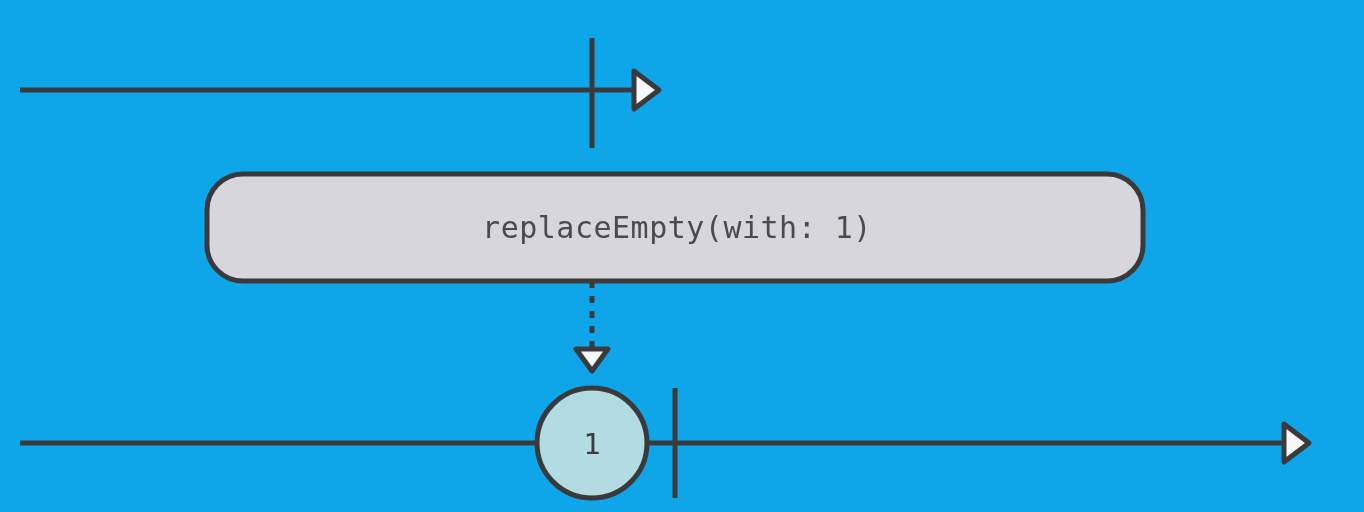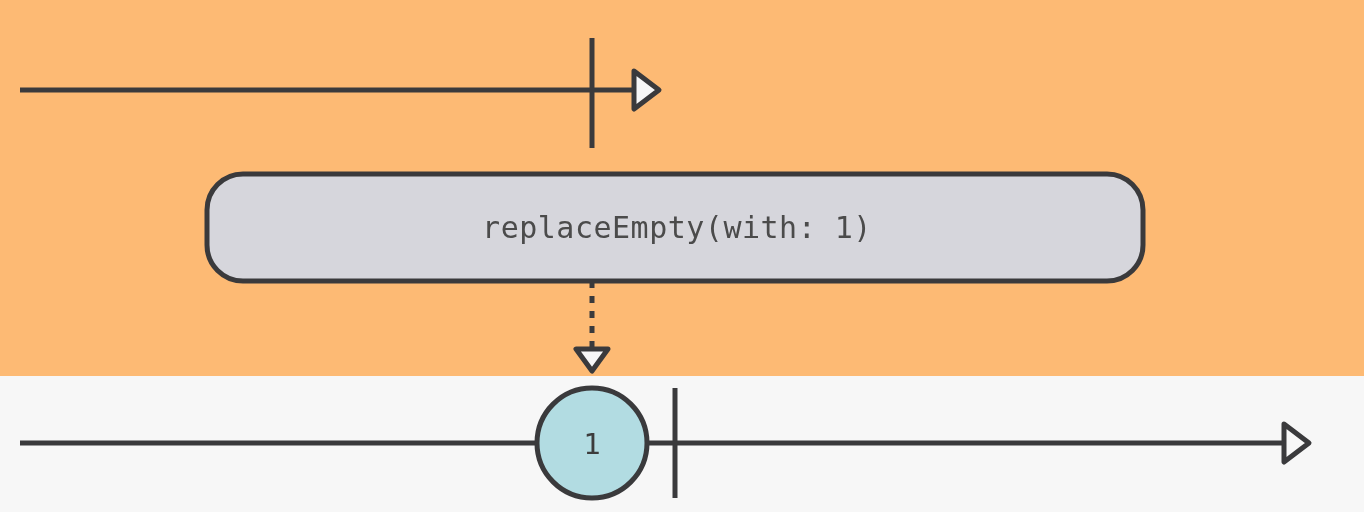--- a/index.html
+++ b/index.html
@@ -10,22 +10,22 @@
   }
   body {
     width: 1364px;
     height: 512px;
     overflow: hidden;
     font-family: "DejaVu Sans Mono", "Liberation Mono", monospace;
   }
   #diagram-root {
     position: relative;
     width: 1364px;
-    height: 376px;
-    background: #fdba74;
+    height: 512px;
+    background: #0ea5e9;
   }
   #marble-svg {
     position: absolute;
     top: 0;
     left: 0;
     width: 1364px;
     height: 512px;
     display: block;
   }
   .op-label {

